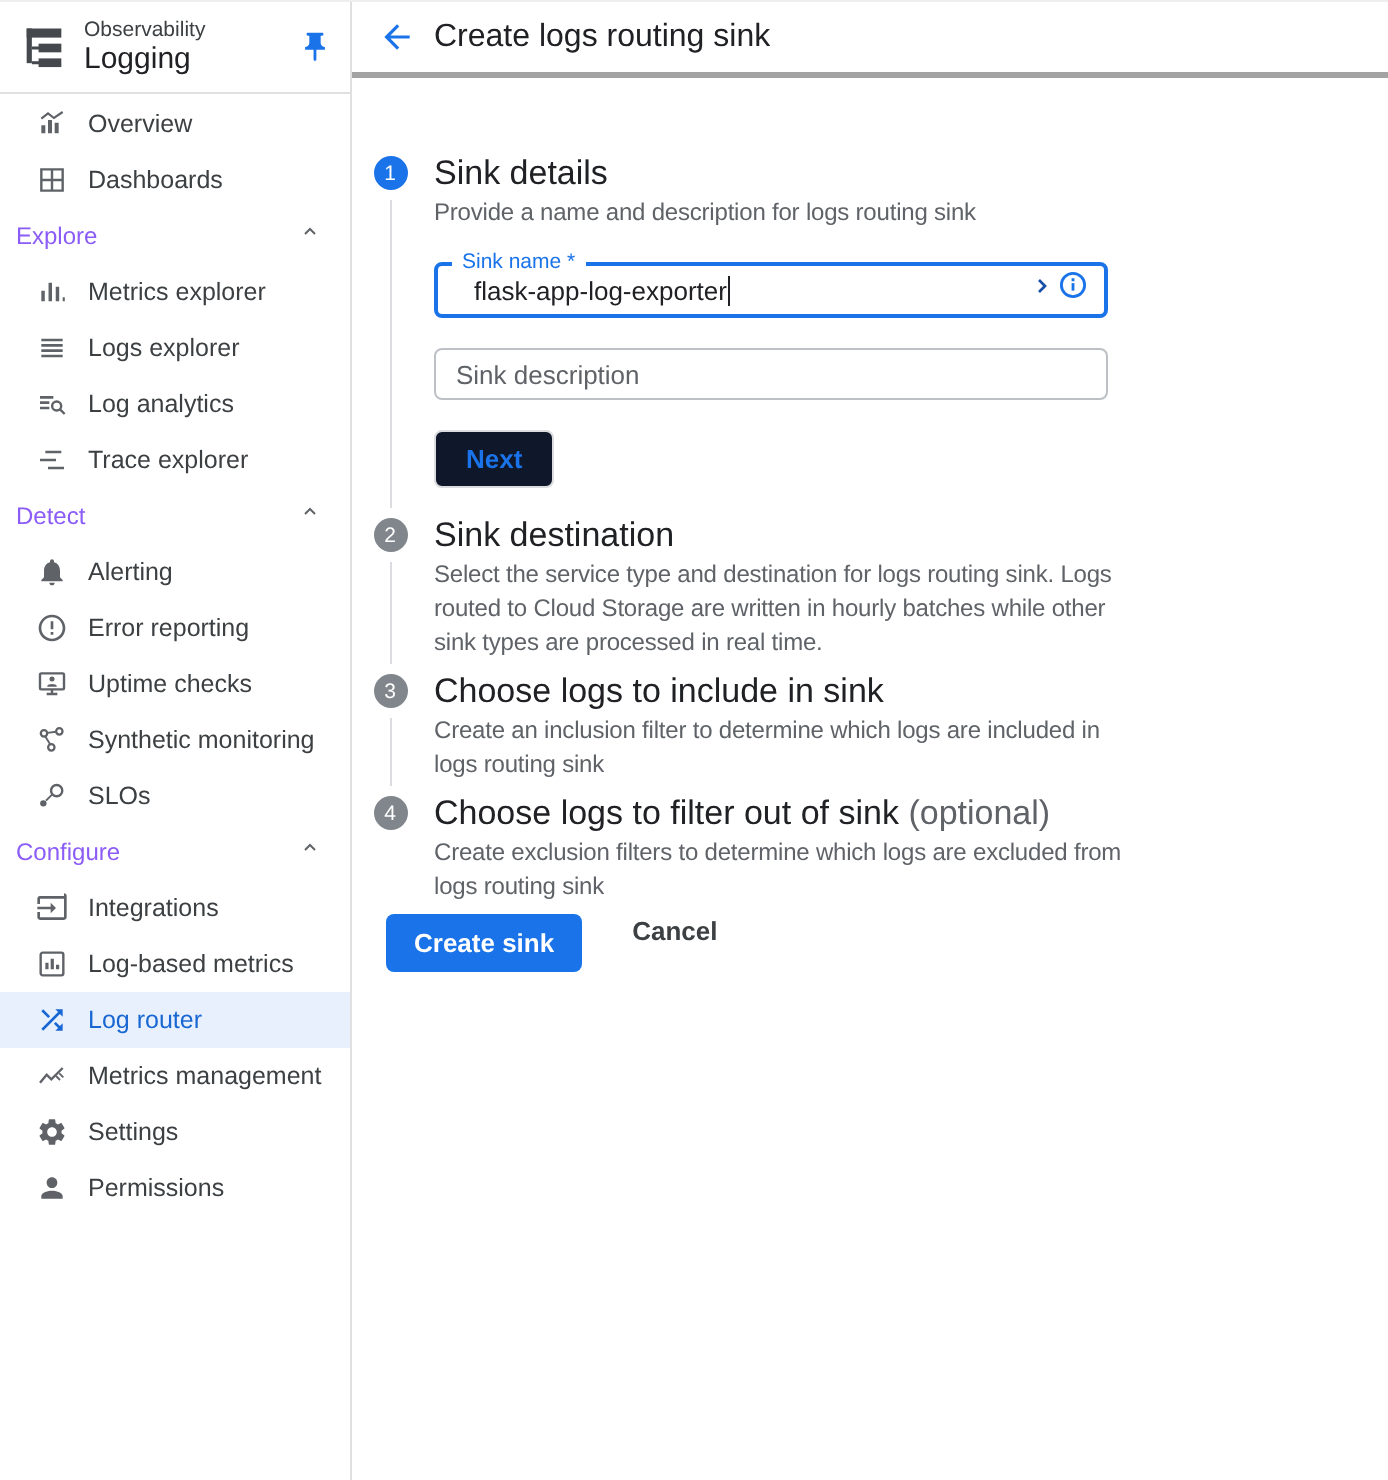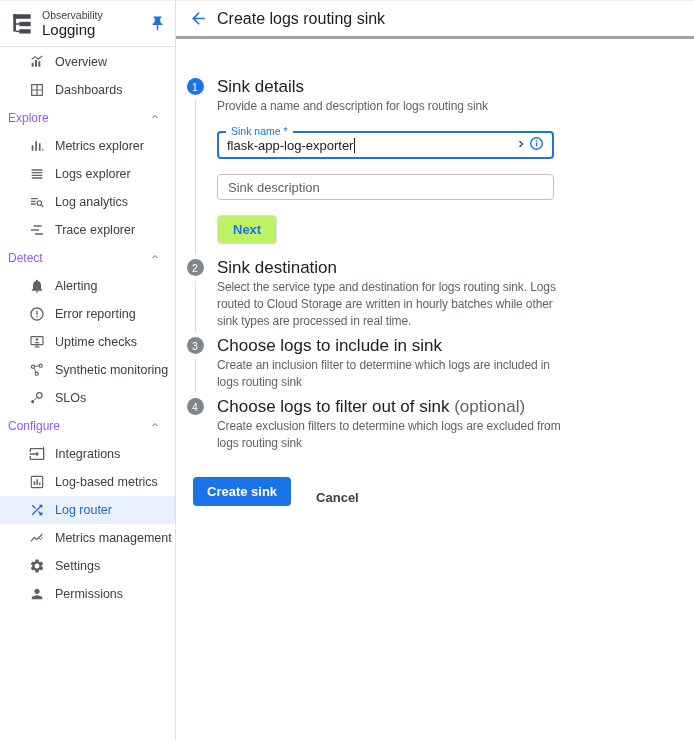--- a/index.html
+++ b/index.html
@@ -8,21 +8,21 @@
 
   
   .sidebar{width:176px;min-width:176px;border-right:1px solid #e0e0e0;box-sizing:border-box;background:#fff;}
   .sidebar-header{height:46px;display:flex;align-items:center;padding:0 6px 0 9px;border-bottom:1px solid #e0e0e0;box-sizing:border-box;}
   .logo{width:26px;height:26px;margin-right:7px;flex:none;}
   .product-titles{flex:1;line-height:1.15;min-width:0;}
   .product-eyebrow{font-size:10.5px;color:#3c4043;}
   .product-name{font-size:15px;color:#202124;}
   .pin-btn{width:24px;height:24px;display:flex;align-items:center;justify-content:center;cursor:pointer;flex:none;}
   .nav{padding-top:1px;}
-  .nav-item{height:28px;display:flex;align-items:center;padding-left:28px;cursor:pointer;}
+  .nav-item{height:28px;display:flex;align-items:center;padding-left:17px;cursor:pointer;}
   .nav-icon{width:17px;height:17px;display:flex;align-items:center;justify-content:center;margin-right:10px;flex:none;}
   .nav-icon svg{width:16px;height:16px;}
   .nav-label{font-size:12.5px;color:#3c4043;white-space:nowrap;}
   .nav-item.selected{background:#e8f0fe;}
   .nav-item.selected .nav-label{color:#1967d2;}
   .nav-section{height:28px;display:flex;align-items:center;justify-content:space-between;padding:0 14px 0 8px;cursor:pointer;}
   .section-label{font-size:12px;color:#8b5cf6;}
   .icon-gray{fill:#5f6368;}
   .stroke-gray{stroke:#5f6368;fill:none;}
 
@@ -41,32 +41,32 @@
   .step-circle.active{background:#1a73e8;}
   .rail-line{width:1px;flex:1;background:#dadce0;margin-top:5px;margin-bottom:3px;}
   .step-body{padding-left:8px;flex:1;padding-bottom:5px;min-width:0;}
   .step-body.form-step{padding-bottom:13px;}
   .step-title{font-size:17px;line-height:22px;color:#202124;font-weight:400;}
   .title-suffix{color:#5f6368;}
   .step-desc{font-size:12px;line-height:17px;color:#5f6368;margin-top:0;max-width:352px;letter-spacing:-0.1px;}
 
   
   .name-wrap{position:relative;width:337px;height:28px;border:2px solid #1a73e8;border-radius:4px;margin-top:16px;
-    box-sizing:border-box;display:flex;align-items:center;padding:0 8px 0 8px;background:#fff;}
+    box-sizing:border-box;display:flex;align-items:center;padding:0 8px 0 18px;background:#fff;}
   .float-label{position:absolute;top:-8px;left:7px;background:#fff;padding:0 5px;font-size:10.5px;color:#1a73e8;white-space:nowrap;}
   .fake-input{display:flex;align-items:center;flex:1;min-width:0;font-size:13px;color:#202124;}
   .caret{width:1px;height:15px;background:#202124;margin-left:1px;}
   .field-icons{display:flex;align-items:center;gap:2px;flex:none;}
   .desc-input{width:337px;height:26px;border:1px solid #bdc1c6;border-radius:4px;margin-top:15px;box-sizing:border-box;
     padding:0 10px;font-size:13px;font-family:inherit;color:#202124;outline:none;display:block;background:#fff;}
   .desc-input::placeholder{color:#5f6368;}
-  .next-btn{margin-top:15px;display:inline-block;background:#bef264;border:1px solid #dadce0;border-radius:4px;
+  .next-btn{margin-top:15px;display:inline-block;background:#0f172a;border:1px solid #dadce0;border-radius:4px;
     color:#1a73e8;font-size:13px;font-weight:700;padding:6px 15px;cursor:pointer;font-family:inherit;text-align:center;}
 
-  .footer-actions{display:flex;align-items:flex-end;margin:20px 0 0 17px;}
+  .footer-actions{display:flex;align-items:flex-start;margin:0 0 0 17px;}
   .create-btn{background:#1a73e8;color:#fff;border:none;border-radius:4px;font-size:13px;font-weight:700;
     padding:7px 14px;cursor:pointer;font-family:inherit;}
   .cancel-btn{background:none;border:none;color:#3c4043;font-size:13px;font-weight:700;margin-left:19px;cursor:pointer;font-family:inherit;}
 </style>
 </head>
 <body>
 
 <div class="app">
 
   <aside class="sidebar">

